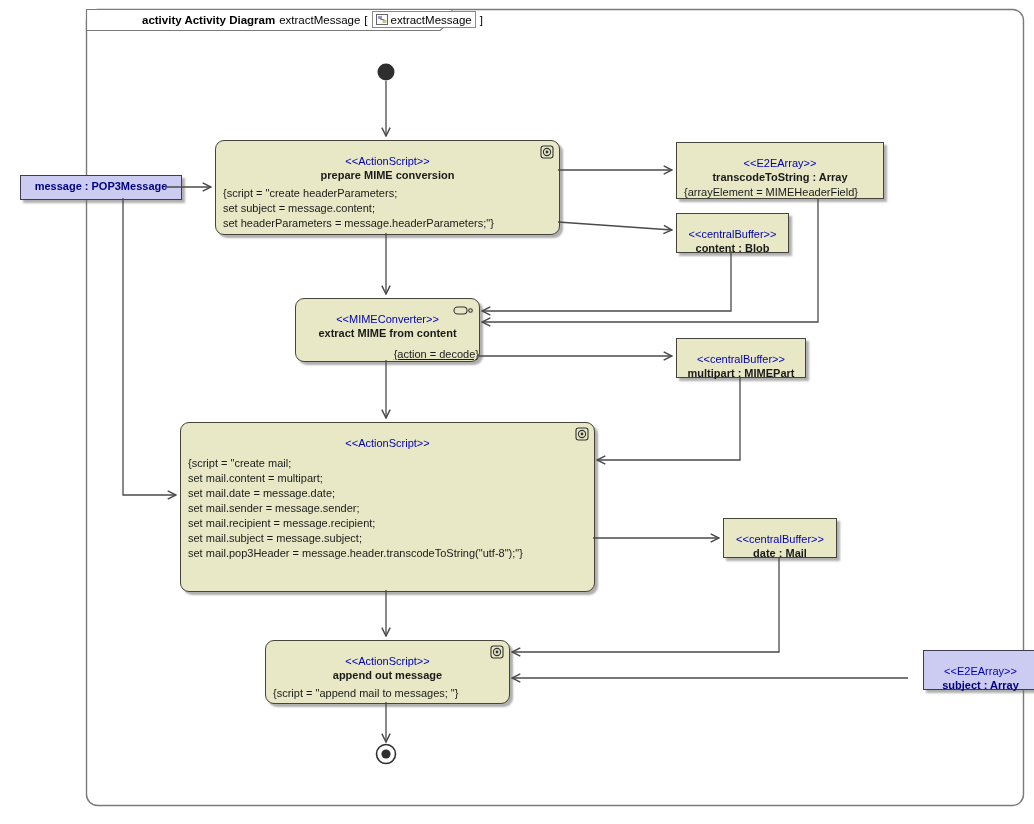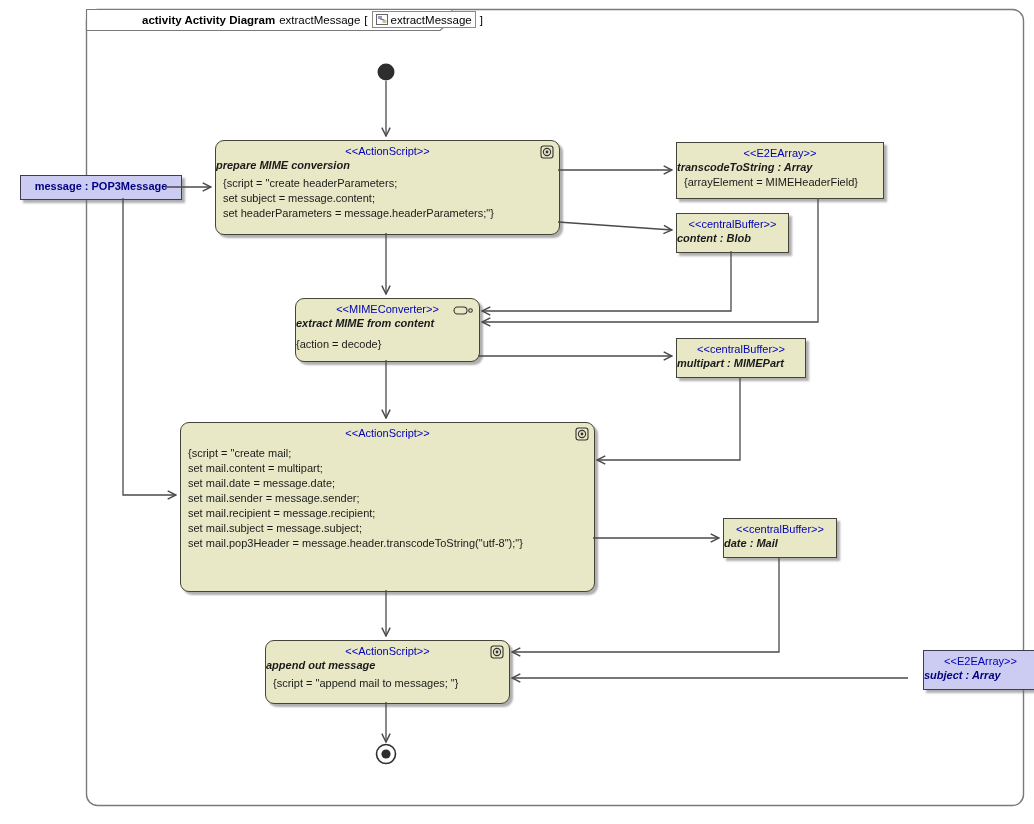--- a/index.html
+++ b/index.html
@@ -11,25 +11,25 @@
   .tab-text{position:absolute;left:94px;top:11px;z-index:2;font-size:11.5px;color:#000;
             white-space:nowrap;display:flex;align-items:center;gap:4px;}
   .tab-text .kw{font-weight:bold;margin-left:48px;}
   .refbox{display:inline-flex;align-items:center;gap:3px;border:1px solid #8a8a8a;
           padding:0 3px;height:15px;background:#fdfdfd;}
   .dicon{width:12px;height:11px;}
   .node{position:absolute;z-index:2;background:#e8e8c6;border:1.2px solid #44443a;
         box-shadow:3px 3px 2px rgba(110,110,110,.55);font-size:11px;color:#1a1a1a;}
   .action{border-radius:9px;border-width:1.5px;}
   .pool{background:#ccccf3;border-color:#3c3c55;margin-left:15px;}
-  .stereo{color:#0000b4;text-align:center;padding-top:3px;line-height:14px;white-space:nowrap;}
-  .title{text-align:left;font-weight:bold;line-height:15px;white-space:nowrap;font-style:italic;}
+  .stereo{color:#0000b4;text-align:center;padding-top:13px;line-height:14px;white-space:nowrap;}
+  .title{text-align:center;font-weight:bold;line-height:15px;white-space:nowrap;}
   .navy{color:#000080;}
   .bodyl{padding:3px 7px 0;line-height:15px;white-space:nowrap;text-align:left;}
-  .bodyc{text-align:left;padding-top:6px;line-height:15px;white-space:nowrap;}
+  .bodyc{text-align:right;padding-top:6px;line-height:15px;white-space:nowrap;text-decoration:underline;}
   .oneline{font-weight:bold;text-align:center;line-height:21px;white-space:nowrap;}
   .gear{position:absolute;top:4px;right:5px;width:14px;height:14px;fill:none;stroke:#333;stroke-width:1.1;}
   .gear .dot{fill:#333;stroke:none;}
   .conv{position:absolute;top:6px;right:6px;width:20px;height:10px;fill:none;stroke:#333;stroke-width:1.1;}
 </style>
 </head>
 <body>
 
 <div id="stage">
 

